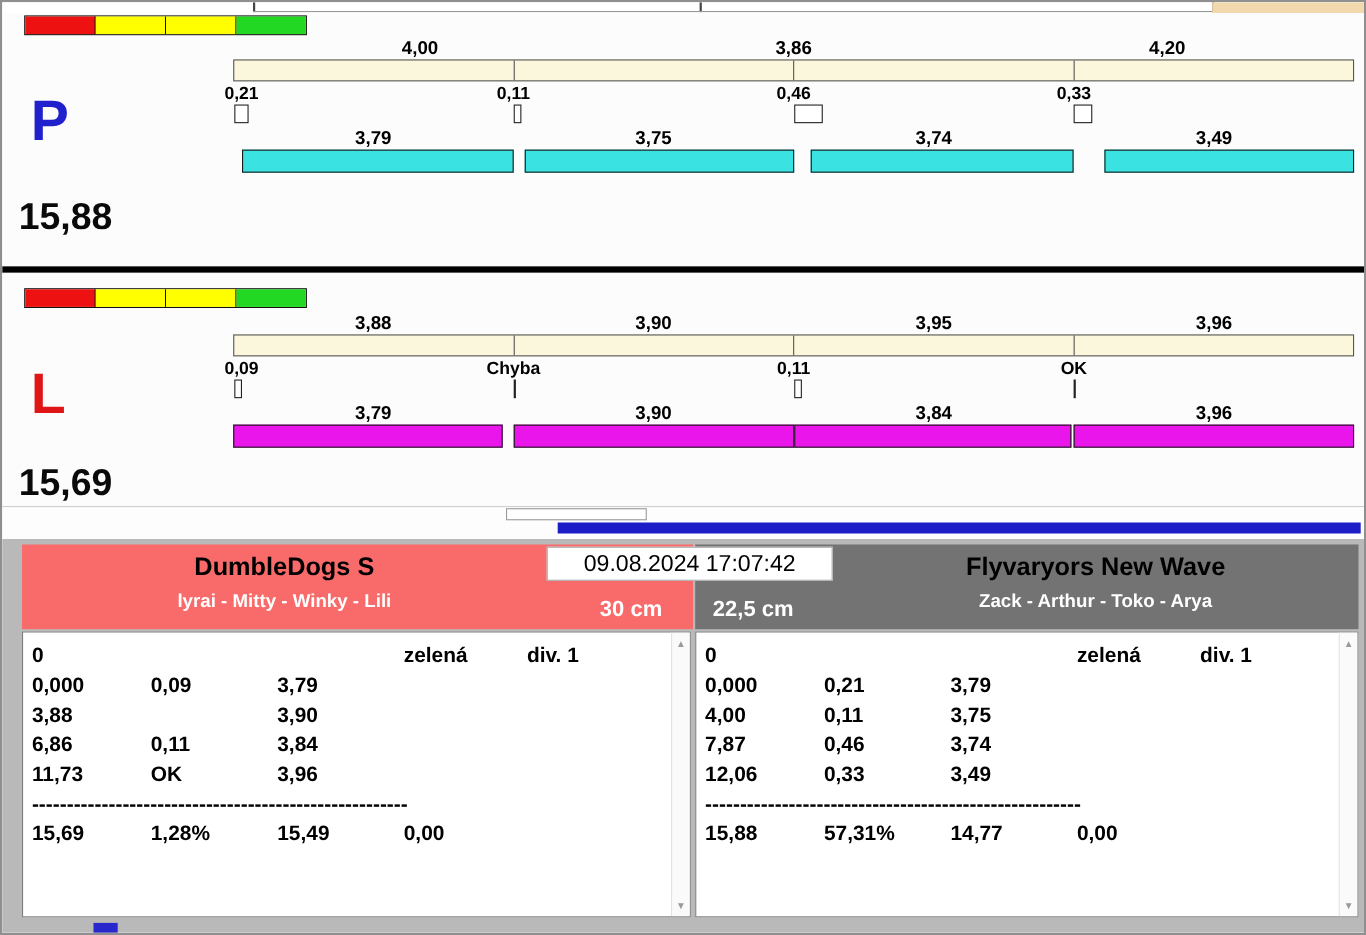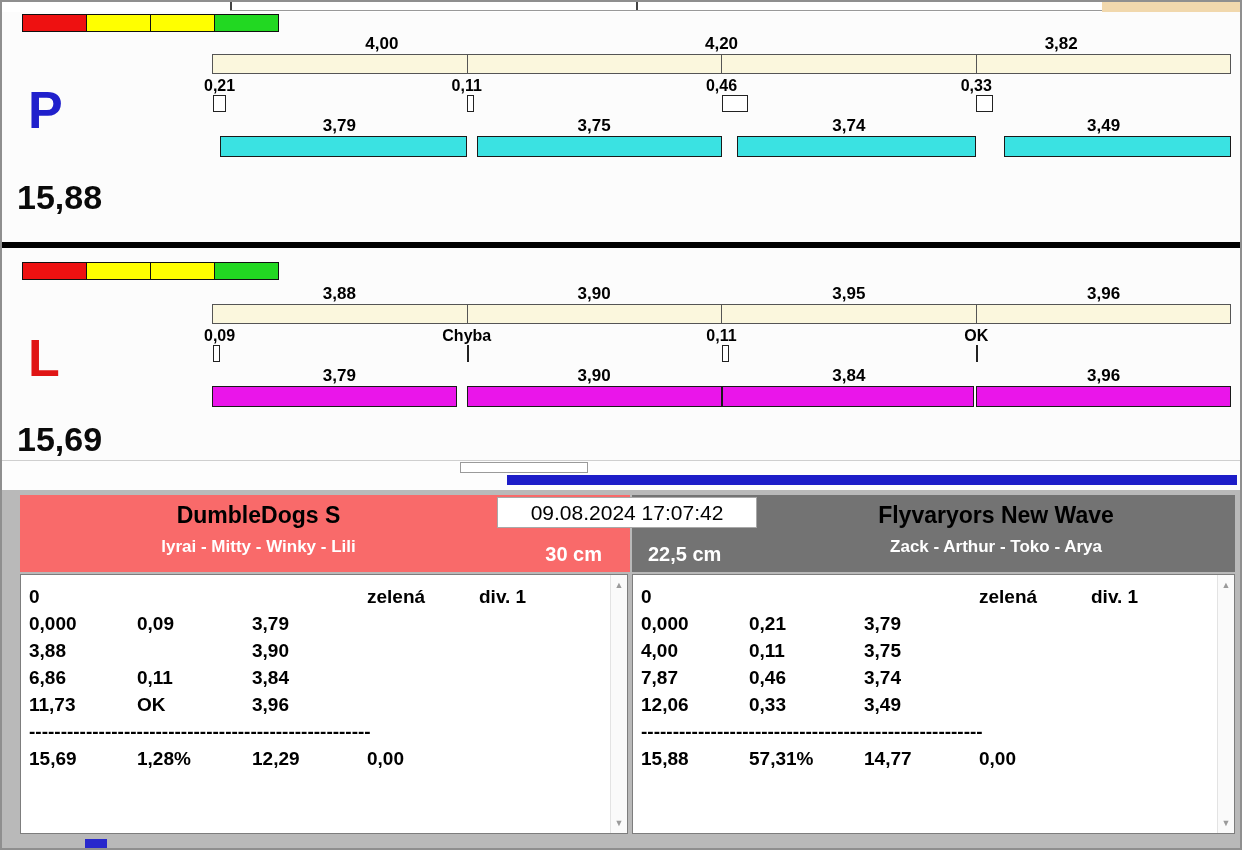--- a/index.html
+++ b/index.html
@@ -114,22 +114,22 @@
       <span class="tl" style="background: rgb(238, 17, 17);"></span>
       <span class="tl" style="background: rgb(255, 255, 0);"></span>
       <span class="tl" style="background: rgb(255, 255, 0);"></span>
       <span class="tl" style="background: rgb(34, 216, 34);"></span>
     </div>
     <div class="lane-letter" style="color: rgb(32, 32, 204);">P</div>
 
     <div class="track">
       <div class="times-row seg-times">
         <span>4,00</span>
+        <span>3,86</span>
         <span>4,20</span>
-        <span>3,82</span>
       </div>
       <div class="cream-bar">
         <span class="seg"></span>
         <span class="seg"></span>
         <span class="seg"></span>
         <span class="seg"></span>
       </div>
       <div class="cp-labels">
         <span class="cp p0 first">0,21</span>
         <span class="cp p25">0,11</span>
@@ -283,21 +283,21 @@
               <span>11,73</span>
               <span>OK</span>
               <span>3,96</span>
               <span></span>
               <span></span>
             </div>
             <div class="sep-row">------------------------------------------------------</div>
             <div class="prow">
               <span>15,69</span>
               <span>1,28%</span>
-              <span>12,29</span>
+              <span>15,49</span>
               <span>0,00</span>
               <span></span>
             </div>
           </div>
         <div class="scrollbar">
           <span class="scroll-arrow up">▲</span>
           <span class="scroll-arrow down">▼</span>
         </div>
       </div>
       <div class="data-panel" id="panel-right">

